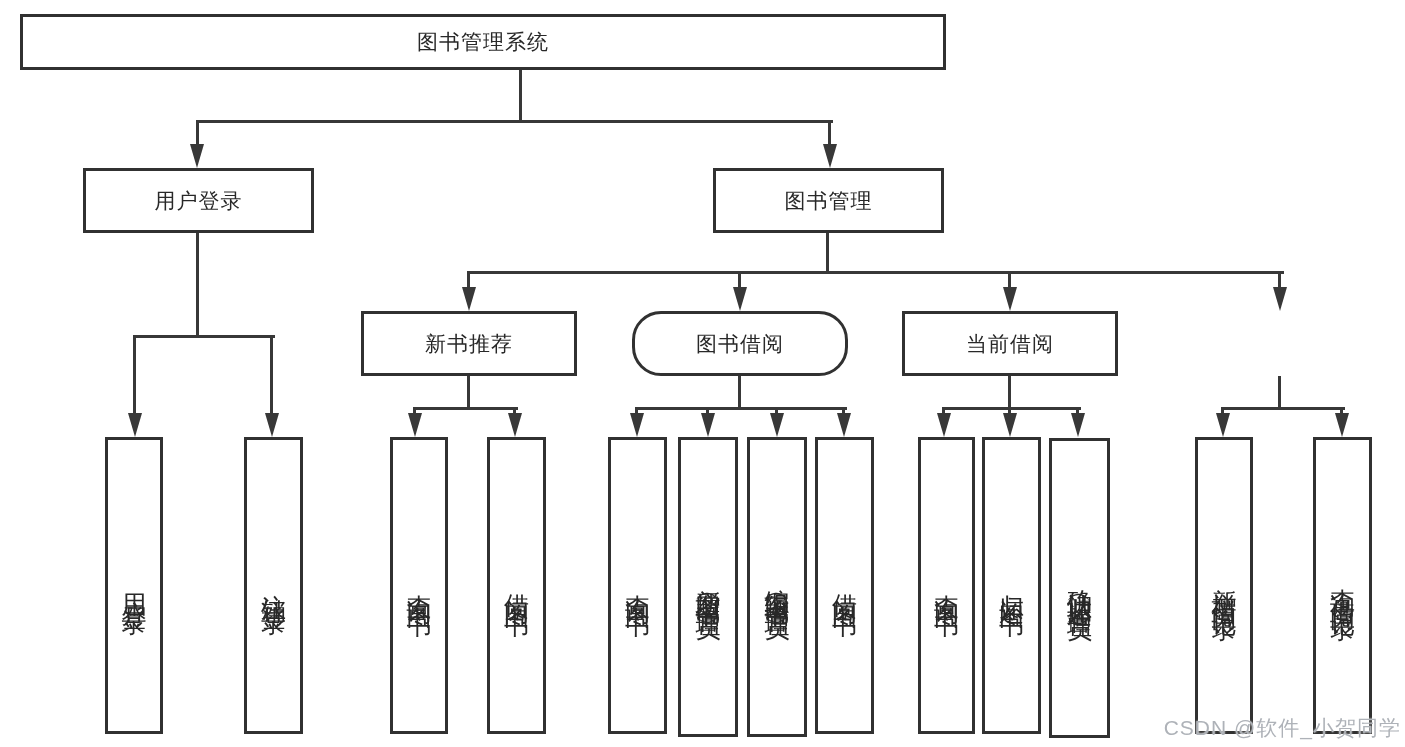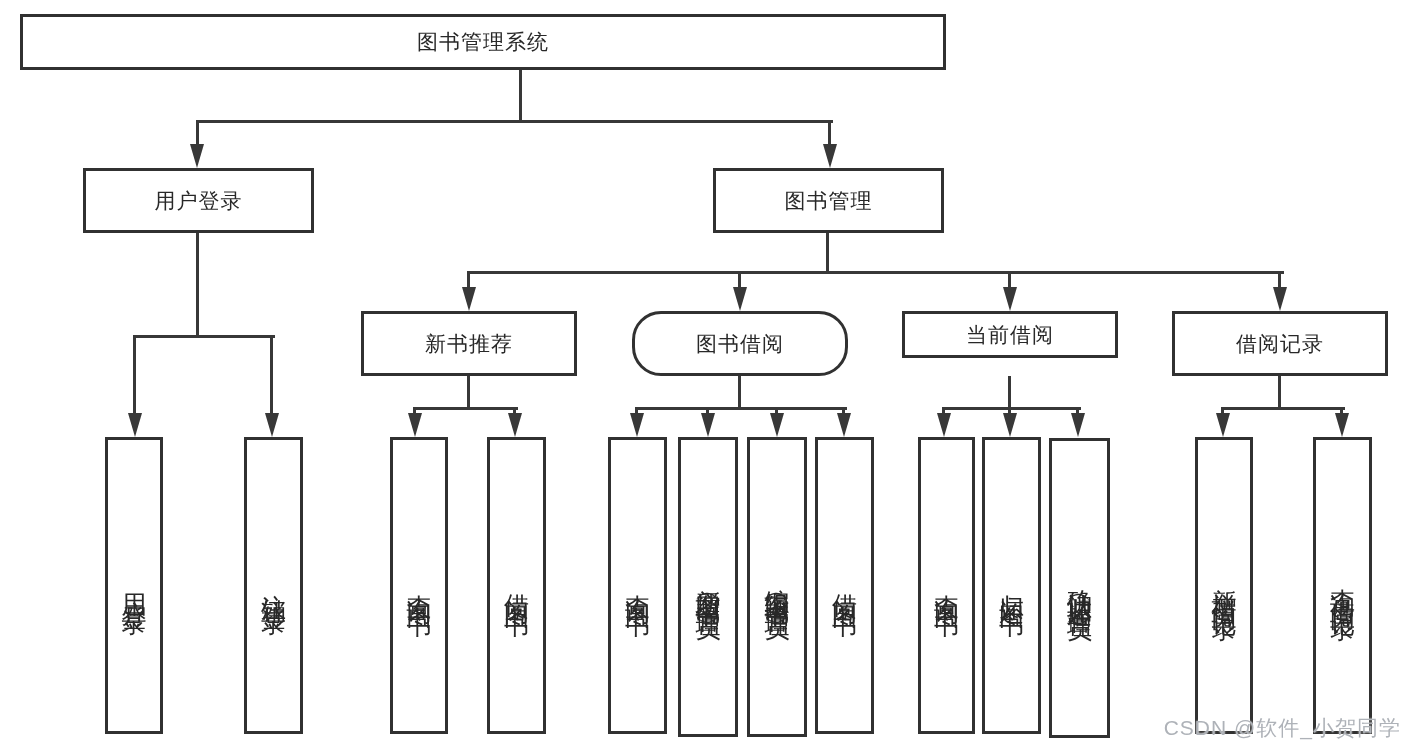--- a/index.html
+++ b/index.html
@@ -140,25 +140,22 @@
   <div class="node h-node" style="left:361px;top:311px;width:216px;height:65px;">
     <span>新书推荐</span>
   </div>
 
   <div class="node h-node" style="left:713px;top:168px;width:231px;height:65px;">
     <span>图书管理</span>
   </div>
   <div class="node h-node" style="left:632px;top:311px;width:216px;height:65px;border-radius:29px;">
     <span>图书借阅</span>
   </div>
-  <div class="node h-node" style="left:902px;top:311px;width:216px;height:47px;">
+  <div class="node h-node" style="left:902px;top:311px;width:216px;height:65px;">
     <span>当前借阅</span>
-  </div>
-  <div class="node h-node" style="left:1172px;top:311px;width:216px;height:65px;">
-    <span>借阅记录</span>
   </div>
 
   <div class="node v-node" style="left:105px;top:437px;width:58px;height:297px;">
     <span>用户登录</span>
   </div>
   <div class="node v-node" style="left:244px;top:437px;width:59px;height:297px;">
     <span>注销登录</span>
   </div>
 
   <div class="node v-node" style="left:390px;top:437px;width:58px;height:297px;">

